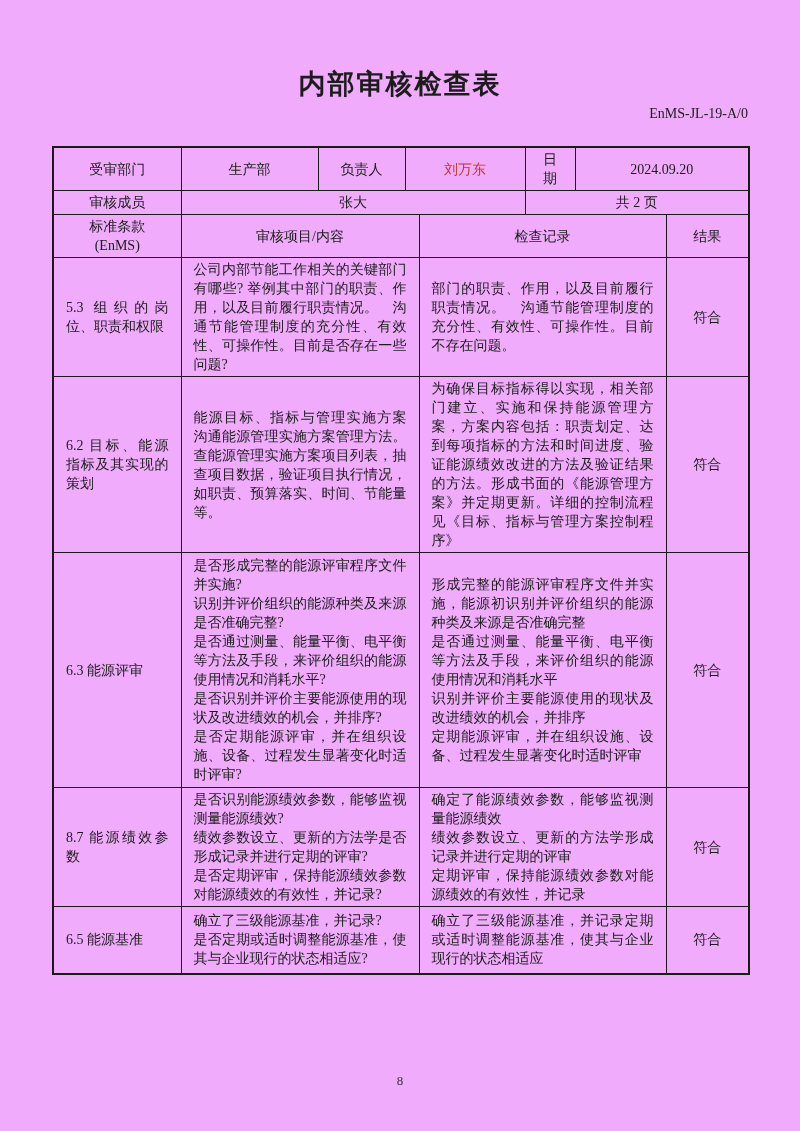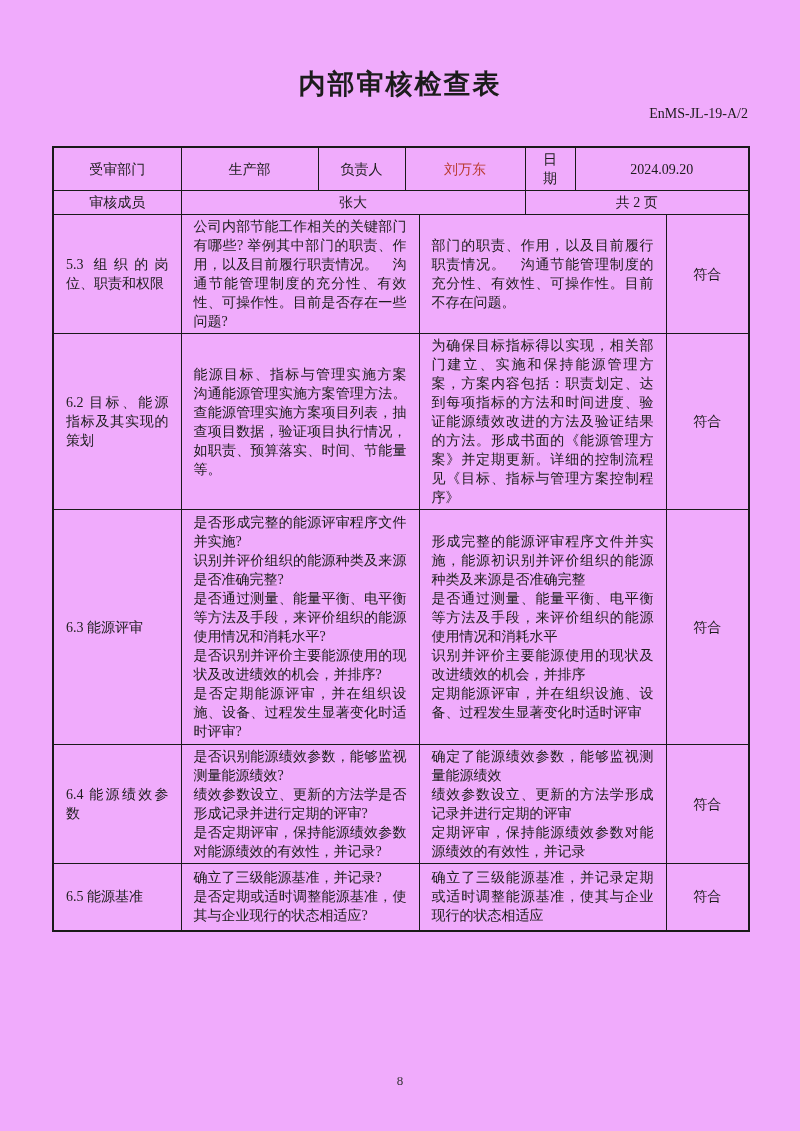--- a/index.html
+++ b/index.html
@@ -75,21 +75,21 @@
     color: #333;
   }
 </style>
 </head>
 <body>
 
 <div class="sheet">
   <div class="content">
 
     <div class="doc-title">内部审核检查表</div>
-    <div class="doc-number">EnMS-JL-19-A/2</div>
+    <div class="doc-number">EnMS-JL-19-A/0</div>
 
     <table class="audit">
       <colgroup>
         <col style="width:128px">
           <col style="width:137px">
           <col style="width:87px">
           <col style="width:14px">
         <col style="width:106px">
           <col style="width:50px">
           <col style="width:91px">
@@ -105,20 +105,29 @@
         <td class="center">日期</td>
         <td class="center" colspan="2">2024.09.20</td>
       </tr>
 
       <tr class="r-info2">
         <td class="center">审核成员</td>
         <td class="center" colspan="4">张大</td>
         <td class="center" colspan="3">共 2 页</td>
       </tr>
 
+      <tr class="r-head">
+        <td class="center">
+          <span class="head-sub">标准条款</span>
+          <span class="head-sub">(EnMS)</span>
+        </td>
+        <td class="center" colspan="3">审核项目/内容</td>
+        <td class="center" colspan="3">检查记录</td>
+        <td class="center">结果</td>
+      </tr>
 
       <tr class="r-53">
         <td class="clause">5.3 组织的岗位、职责和权限</td>
         <td class="multiline" colspan="3">公司内部节能工作相关的关键部门有哪些? 举例其中部门的职责、作用，以及目前履行职责情况。　沟通节能管理制度的充分性、有效性、可操作性。目前是否存在一些问题?</td>
         <td class="multiline" colspan="3">部门的职责、作用，以及目前履行职责情况。　沟通节能管理制度的充分性、有效性、可操作性。目前不存在问题。</td>
         <td class="result">符合</td>
       </tr>
 
       <tr class="r-62">
         <td class="clause">6.2 目标、能源指标及其实现的策划</td>
@@ -135,21 +144,21 @@
 是否识别并评价主要能源使用的现状及改进绩效的机会，并排序?
 是否定期能源评审，并在组织设施、设备、过程发生显著变化时适时评审?</td>
         <td class="multiline" colspan="3">形成完整的能源评审程序文件并实施，能源初识别并评价组织的能源种类及来源是否准确完整
 是否通过测量、能量平衡、电平衡等方法及手段，来评价组织的能源使用情况和消耗水平
 识别并评价主要能源使用的现状及改进绩效的机会，并排序
 定期能源评审，并在组织设施、设备、过程发生显著变化时适时评审</td>
         <td class="result">符合</td>
       </tr>
 
       <tr class="r-64">
-        <td class="clause">6.4 能源绩效参数</td>
+        <td class="clause">8.7 能源绩效参数</td>
         <td class="multiline" colspan="3">是否识别能源绩效参数，能够监视测量能源绩效?
 绩效参数设立、更新的方法学是否形成记录并进行定期的评审?
 是否定期评审，保持能源绩效参数对能源绩效的有效性，并记录?</td>
         <td class="multiline" colspan="3">确定了能源绩效参数，能够监视测量能源绩效
 绩效参数设立、更新的方法学形成记录并进行定期的评审
 定期评审，保持能源绩效参数对能源绩效的有效性，并记录</td>
         <td class="result">符合</td>
       </tr>
 
       <tr class="r-65">

